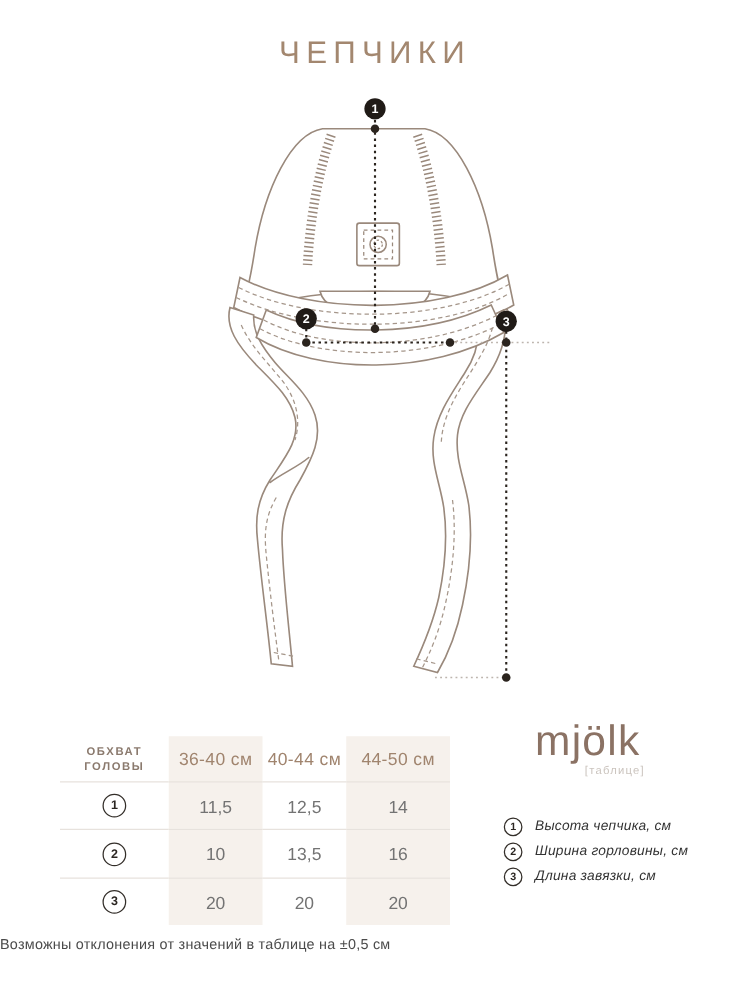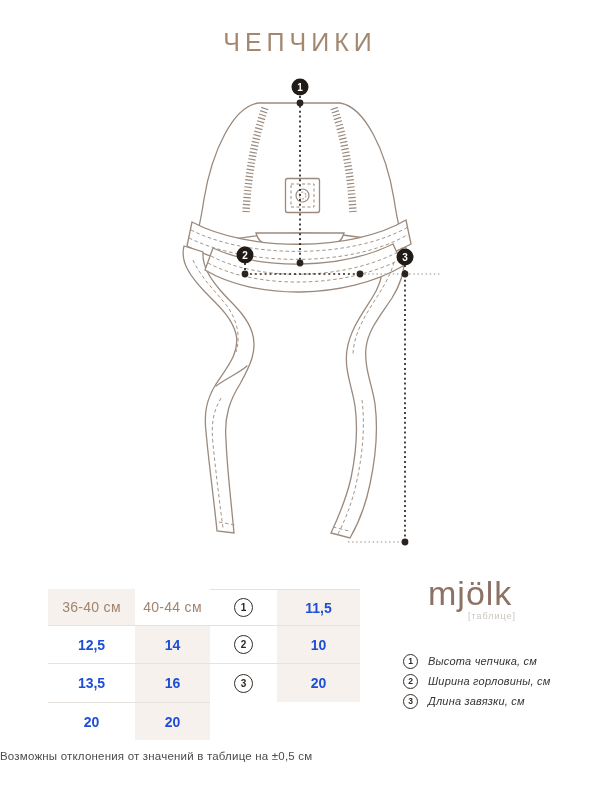--- a/index.html
+++ b/index.html
@@ -34,21 +34,21 @@
   .cell.beige{background:#f6f1ec;}
   .cell.sep{border-top:1px solid #e7e2dd;}
   .hdr-col0{
     font-size:9px;font-weight:700;letter-spacing:1.3px;
     color:#8b7a6e;text-align:center;line-height:1.35;
   }
   .hdr-size{
     font-size:14px;font-weight:400;letter-spacing:.3px;
     color:#a0846e;
   }
-  .val{font-size:14px;color:#1d4ed8;font-weight:700;}
+  .val{font-size:14px;color:#737373;font-weight:400;}
   .circ-num{
     width:19px;height:19px;border:1.3px solid #332e29;border-radius:50%;
     display:flex;align-items:center;justify-content:center;
     font-size:10px;font-weight:700;color:#2b2622;box-sizing:border-box;
   }
 
   
   .logo{position:absolute;left:428px;top:576px;width:88px;}
   .logo-name{
     font-size:34px;font-weight:300;color:#8b7264;
@@ -160,25 +160,34 @@
         <circle cx="245" cy="255" r="8.5" fill="#201b17"></circle>
         <text x="245" y="258.5">2</text>
         <circle cx="405" cy="257" r="8.5" fill="#201b17"></circle>
         <text x="405" y="260.5">3</text>
       </g>
     </svg>
   </div>
 
   <div class="size-table">
 
+    <div class="cell">
+      <div class="hdr-col0">
+        <div>ОБХВАТ</div>
+        <div>ГОЛОВЫ</div>
+      </div>
+    </div>
     <div class="cell beige">
       <span class="hdr-size">36-40 см</span>
     </div>
     <div class="cell">
       <span class="hdr-size">40-44 см</span>
+    </div>
+    <div class="cell beige">
+      <span class="hdr-size">44-50 см</span>
     </div>
 
     <div class="cell sep">
       <span class="circ-num">1</span>
     </div>
     <div class="cell beige sep">
       <span class="val">11,5</span>
     </div>
     <div class="cell sep">
       <span class="val">12,5</span>

